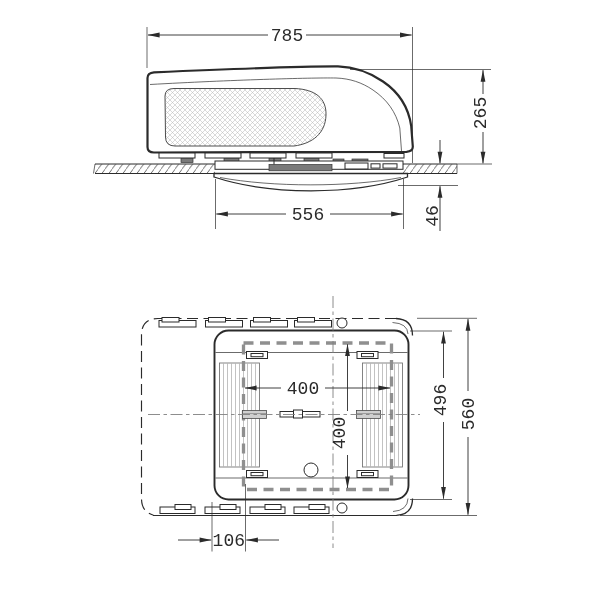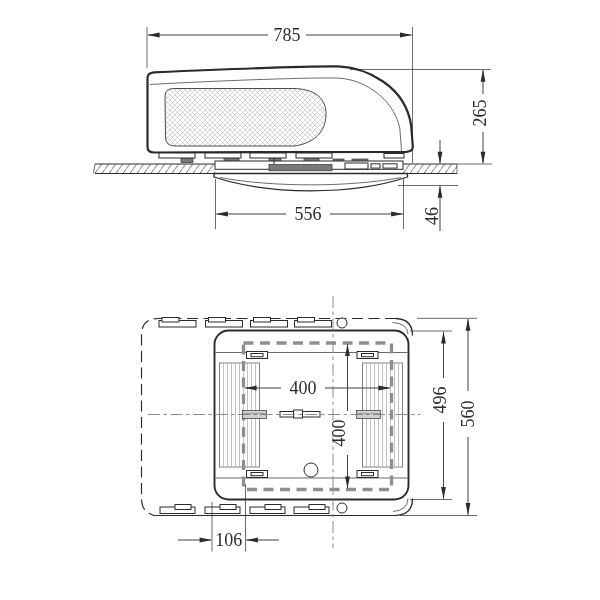--- a/index.html
+++ b/index.html
@@ -1,17 +1,17 @@
 <!DOCTYPE html>
 <html style="--line: #2b2b2b; --cutout_dash: #8f8f8f; --centerline: #808080; --paper: #ffffff;"><head>
 <meta charset="utf-8">
 <style>
   html,body{margin:0;padding:0;background:#fff;}
   .canvas{position:relative;width:600px;height:600px;background:var(--paper,#fff);overflow:hidden;
-          font-family:Liberation Serif, serif;}
+          font-family:Liberation Mono, monospace;}
   svg{display:block;}
   .ln   {stroke:var(--line,#2b2b2b);fill:none;stroke-width:1;}
   .thick{stroke-width:2.2;}
   .mid  {stroke-width:1.3;}
   .thin {stroke-width:0.7;}
   .wfill{fill:#ffffff;}
   .dim  {stroke:var(--line,#2b2b2b);stroke-width:0.9;fill:none;}
   .ext  {stroke:var(--line,#2b2b2b);stroke-width:0.7;fill:none;}
   .cl   {stroke:var(--centerline,#808080);stroke-width:0.9;fill:none;stroke-dasharray:12 3.5 3.5 3.5;}
   .cut  {stroke:var(--cutout_dash,#8f8f8f);stroke-width:3.3;fill:none;stroke-dasharray:10 6.5;}

